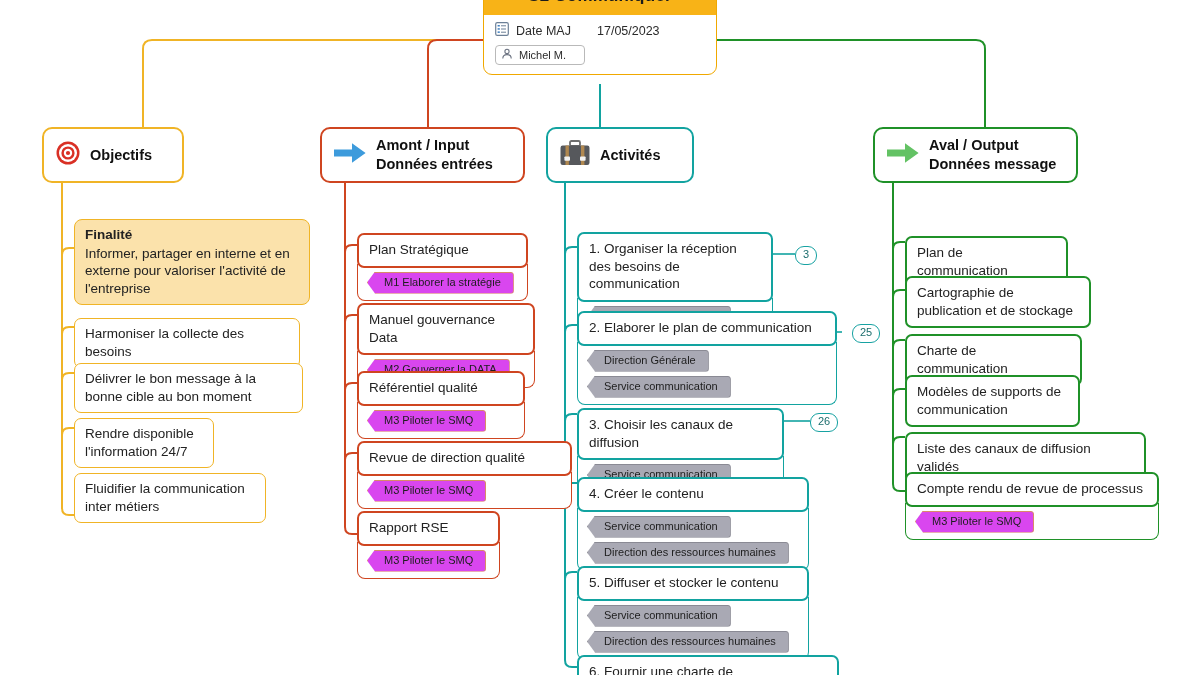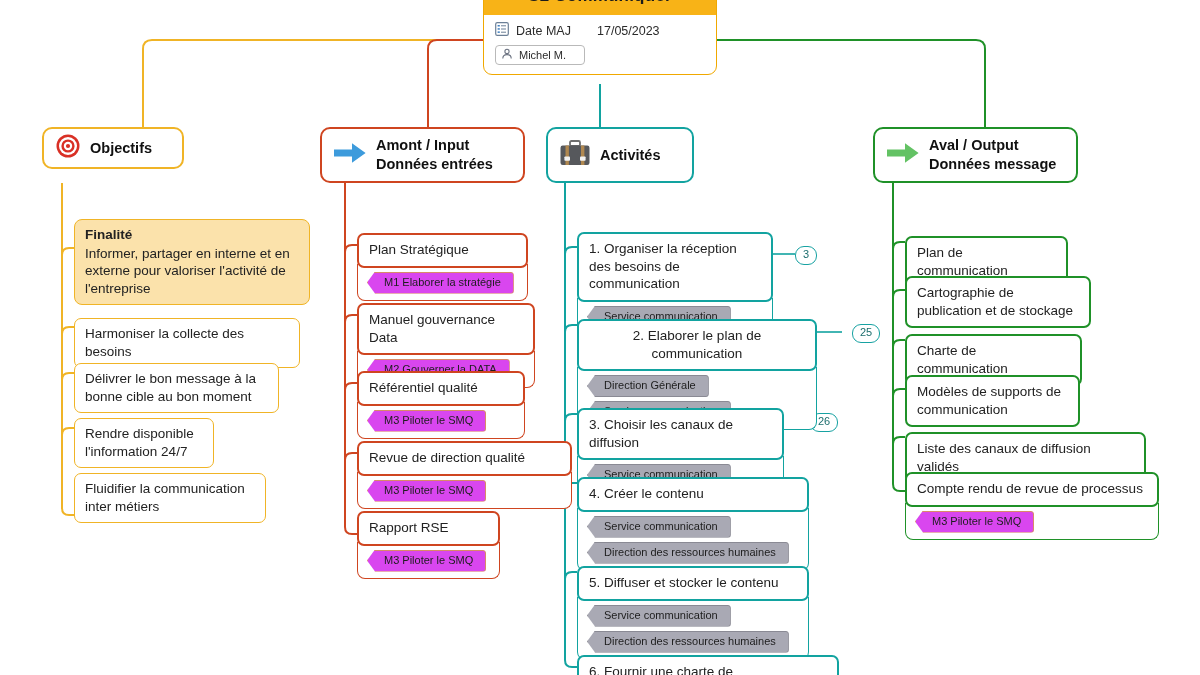--- a/index.html
+++ b/index.html
@@ -162,21 +162,21 @@
           <svg width="12" height="12" viewBox="0 0 12 12">
             <circle cx="6" cy="3.4" r="2.1" fill="none" stroke="#6b7280" stroke-width="1.1"></circle>
             <path d="M1.8 10.6c0-2.4 1.9-4 4.2-4s4.2 1.6 4.2 4" fill="none" stroke="#6b7280" stroke-width="1.1"></path>
           </svg>
         </span>
         <span>Michel M.</span>
       </div>
     </div>
   </div>
 
-  <div class="head c-amber" style="left:42px; top:127px; width:142px; height:42px;">
+  <div class="head c-amber" style="left:42px; top:127px; width:142px; height:56px;">
     <span class="head-icon">
       <svg width="26" height="26" viewBox="0 0 26 26">
         <circle cx="13" cy="13" r="11.5" fill="#d93025"></circle>
         <circle cx="13" cy="13" r="9" fill="#ffffff"></circle>
         <circle cx="13" cy="13" r="6.6" fill="#d93025"></circle>
         <circle cx="13" cy="13" r="4.2" fill="#ffffff"></circle>
         <circle cx="13" cy="13" r="2.1" fill="#d93025"></circle>
       </svg>
     </span>
     <span class="head-label">Objectifs</span>
@@ -224,21 +224,21 @@
     <div class="bar c-amber finalite">
       <b>Finalité</b>
       <span>Informer, partager en interne et en externe pour valoriser l'activité de l'entreprise</span>
     </div>
   </div>
 
   <div class="card obj-card" style="left:74px; top:318px; width:226px;">
     <div class="bar c-amber">Harmoniser la collecte des besoins</div>
   </div>
 
-  <div class="card obj-card" style="left:74px; top:363px; width:205px;">
+  <div class="card obj-card" style="left:74px; top:363px; width:229px;">
     <div class="bar c-amber">Délivrer le bon message à la bonne cible au bon moment</div>
   </div>
 
   <div class="card obj-card" style="left:74px; top:418px; width:140px;">
     <div class="bar c-amber">Rendre disponible l'information 24/7</div>
   </div>
 
   <div class="card obj-card" style="left:74px; top:473px; width:192px;">
     <div class="bar c-amber">Fluidifier la communication inter métiers</div>
   </div>
@@ -279,21 +279,21 @@
   </div>
 
   <div class="card" style="left:577px; top:232px; width:196px;">
     <div class="bar c-teal">1. Organiser la réception des besoins de communication</div>
     <div class="subs c-teal">
       <span class="tag grey">Service communication</span>
     </div>
   </div>
   <div class="numpill" style="left:795px; top:246px;">3</div>
 
-  <div class="card" style="left:577px; top:319px; width:240px;text-align:center;">
+  <div class="card" style="left:577px; top:311px; width:260px;">
     <div class="bar c-teal">2. Elaborer le plan de communication</div>
     <div class="subs c-teal">
       <span class="tag grey">Direction Générale</span>
       <span class="tag grey">Service communication</span>
     </div>
   </div>
   <div class="numpill" style="left:852px; top:324px;">25</div>
 
   <div class="card" style="left:577px; top:408px; width:207px;">
     <div class="bar c-teal">3. Choisir les canaux de diffusion</div>

